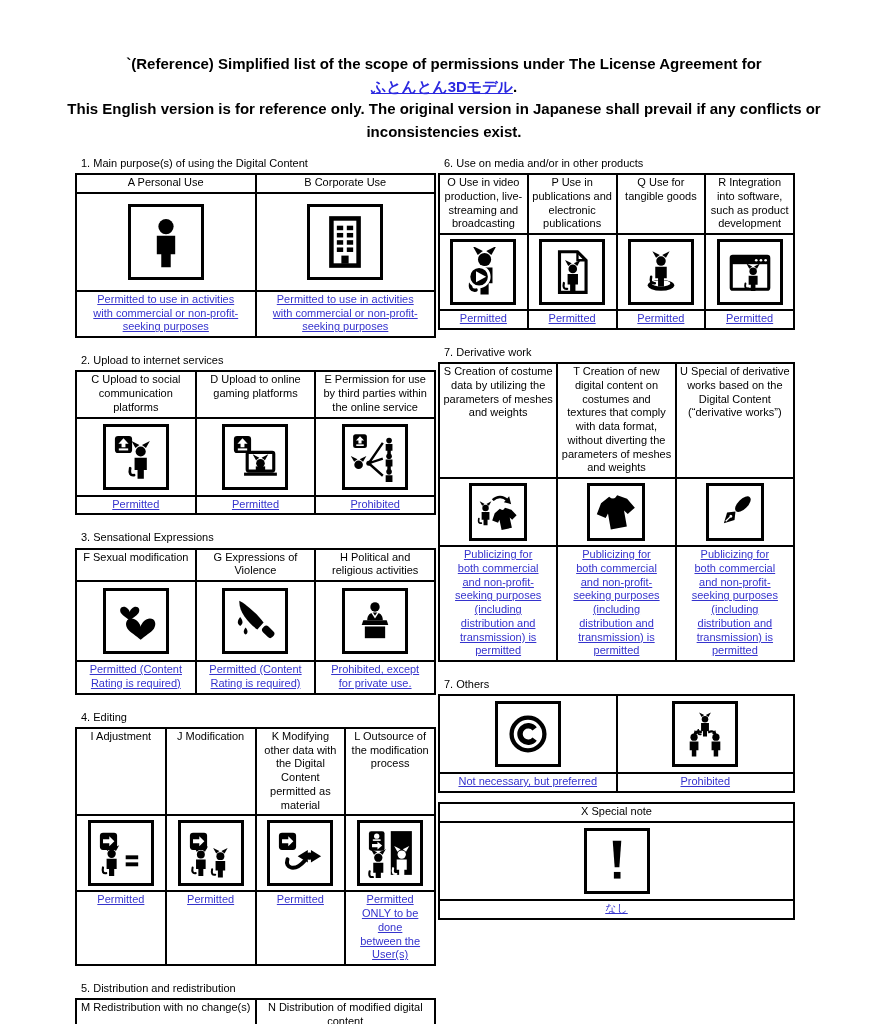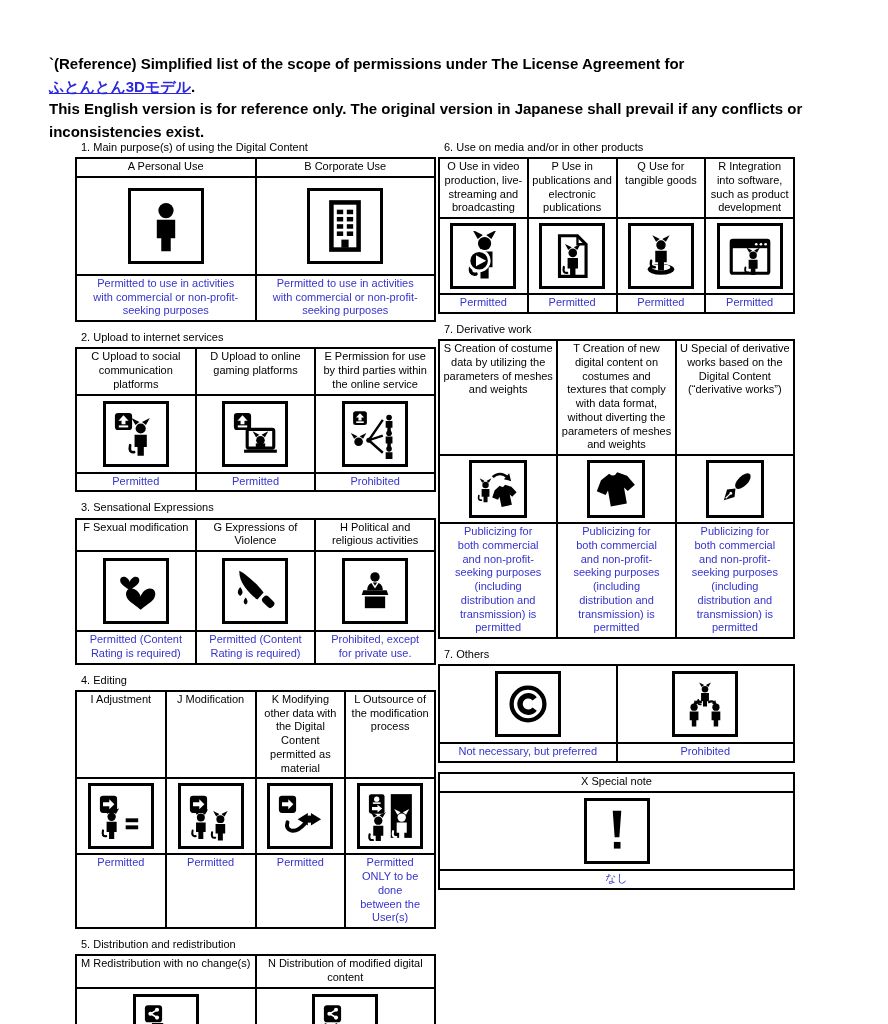--- a/index.html
+++ b/index.html
@@ -1,31 +1,31 @@
 <!DOCTYPE html>
 <html><head>
 <meta charset="utf-8">
 <style>
   html,body{margin:0;padding:0;background:#fff;}
   .page{position:relative;width:888px;height:1024px;background:#fff;
         font-family:"Liberation Sans",sans-serif;color:#000;overflow:hidden;}
   .doc-title{position:absolute;top:53px;left:50%;transform:translateX(-50%);
-             width:790px;text-align:left;font-weight:bold;font-size:15px;line-height:1.5;}
+             width:790px;text-align:center;font-weight:bold;font-size:15px;line-height:1.5;}
   .model{color:#2b28e0;text-decoration:underline;}
   .col{position:absolute;top:141px;}
   .col-left{left:75px;width:361px;}
   .col-right{left:438px;width:357px;}
   .sec{margin-bottom:9px;}
-  .sec-label{font-size:11px;line-height:1.2;margin:0 0 3px 6px;text-align:left;}
+  .sec-label{font-size:11px;line-height:1.2;margin:16px 0 3px 6px;text-align:left;}
   table.sec-table{width:100%;border-collapse:collapse;table-layout:fixed;background:#fff;border-radius:10px;}
   .sec-table td{border:2px solid #000;text-align:center;}
   td.hdr{font-size:11px;line-height:1.25;vertical-align:top;padding:1px 3px 2px;}
   td.ic{vertical-align:middle;padding:4px 2px;}
   td.st{font-size:11px;line-height:1.25;vertical-align:top;padding:1px 12px 2px;
-        color:#3533cd;}
+        color:#3533cd;text-decoration:underline;}
   .iconbox{width:60px;height:60px;border:3px solid #000;margin:0 auto;background:#fff;
            display:flex;align-items:center;justify-content:center;}
   .pict{width:50px;height:50px;display:block;color:#000;}
   .s1 .iconbox{width:70px;height:70px}.s1 .pict{width:58px;height:58px}.s1 td.ic{height:88px}
   .s2 td.ic{height:68px}
   .s3 td.ic{height:70px}
   .s4 td.ic{height:66px}
   .s5 td.ic{height:68px}
   .s6 td.ic{height:64px}
   .s7 .iconbox{width:52px;height:52px}.s7 .pict{width:42px;height:42px}.s7 td.ic{height:58px}

